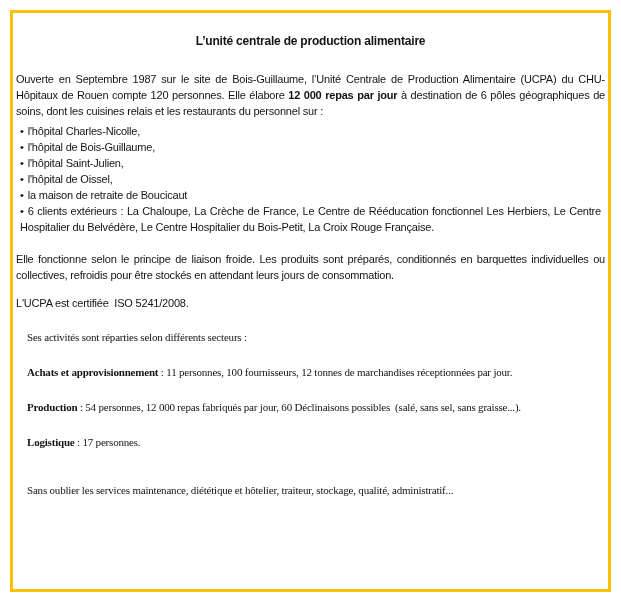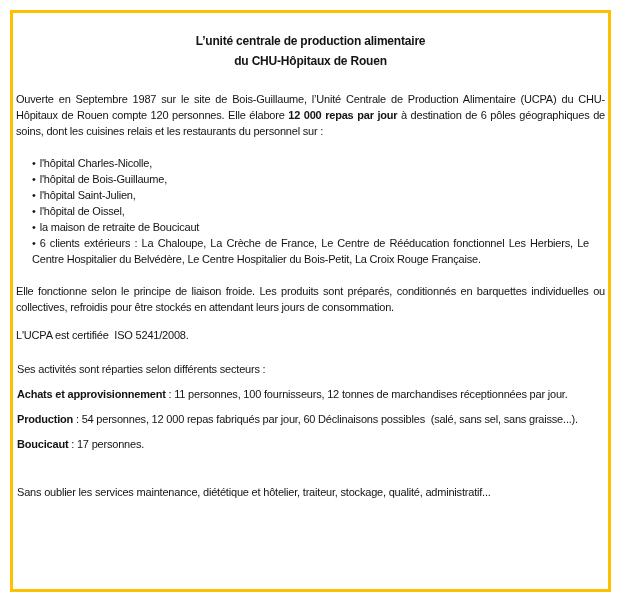--- a/index.html
+++ b/index.html
@@ -33,21 +33,21 @@
     text-align: center;
     font-weight: bold;
     font-size: 12px;
     line-height: 20px;
   }
   .intro {
     margin: 20px 0 0 0;
     text-align: justify;
   }
   .bullet-list {
-    margin: 16px;
+    margin: 4px;
     padding: 0;
     list-style: none;
     text-align: justify;
   }
   .bullet-list li::before {
     content: "\2022";
     margin-right: 4px;
   }
   .liaison {
     margin: 16px 0 0 0;
@@ -55,36 +55,36 @@
   }
   .cert {
     margin: 12px 0 0 0;
     white-space: pre-wrap;
   }
   .sectors {
     margin-top: 14px;
     line-height: 24px;
   }
   .sectors p {
-    margin: 1px;
+    margin: 11px;
     white-space: pre-wrap;
+    font-family: Liberation Serif, serif;
   }
   .closing {
     margin-top: 24px !important;
     white-space: normal !important;
   }
 </style>
 </head>
 <body>
 
 <div class="page" style="border-color: rgb(255, 192, 0); background: rgb(255, 255, 255);">
 
   <div class="title-block">
     <div>L’unité centrale de production alimentaire</div>
-    <div>du CHU-Hôpitaux de Rouen</div>
   </div>
 
   <p class="intro"><span>Ouverte en Septembre 1987 sur le site de Bois-Guillaume, l’Unité Centrale de Production Alimentaire (UCPA) du CHU-Hôpitaux de Rouen compte 120 personnes. Elle élabore </span><strong>12 000 repas par jour</strong><span> à destination de 6 pôles géographiques de soins, dont les cuisines relais et les restaurants du personnel sur :</span></p>
 
   <ul class="bullet-list">
     <li>l'hôpital Charles-Nicolle,</li>
     <li>l'hôpital de Bois-Guillaume,</li>
     <li>l'hôpital Saint-Julien,</li>
     <li>l'hôpital de Oissel,</li>
     <li>la maison de retraite de Boucicaut</li>
@@ -92,17 +92,17 @@
   </ul>
 
   <p class="liaison">Elle fonctionne selon le principe de liaison froide. Les produits sont préparés, conditionnés en barquettes individuelles ou collectives, refroidis pour être stockés en attendant leurs jours de consommation.</p>
 
   <p class="cert">L'UCPA est certifiée  ISO 5241/2008.</p>
 
   <div class="sectors">
     <p>Ses activités sont réparties selon différents secteurs :</p>
     <p><strong>Achats et approvisionnement</strong><span> : 11 personnes, 100 fournisseurs, 12 tonnes de marchandises réceptionnées par jour.</span></p>
     <p><strong>Production</strong><span> : 54 personnes, 12 000 repas fabriqués par jour, 60 Déclinaisons possibles  (salé, sans sel, sans graisse...).</span></p>
-    <p><strong>Boucicaut</strong><span> : 17 personnes.</span></p>
+    <p><strong>Logistique</strong><span> : 17 personnes.</span></p>
     <p class="closing">Sans oublier les services maintenance, diététique et hôtelier, traiteur, stockage, qualité, administratif...</p>
   </div>
 
 </div>
 
 </body></html>

